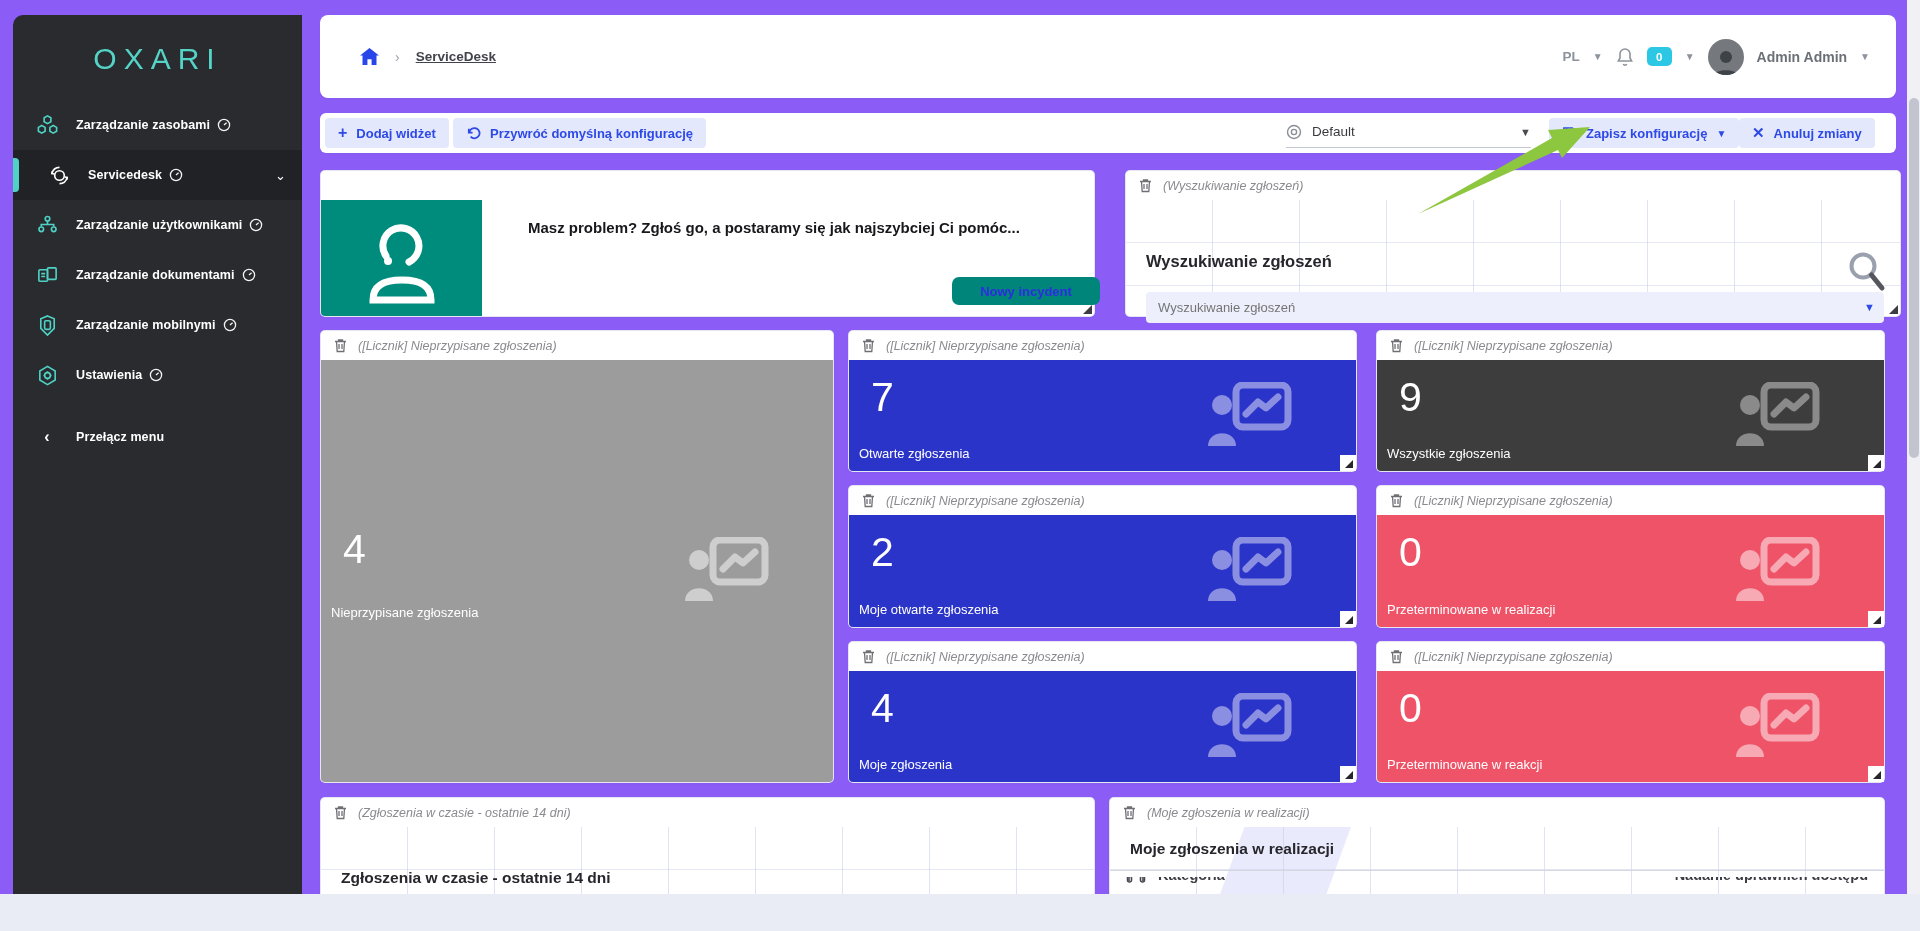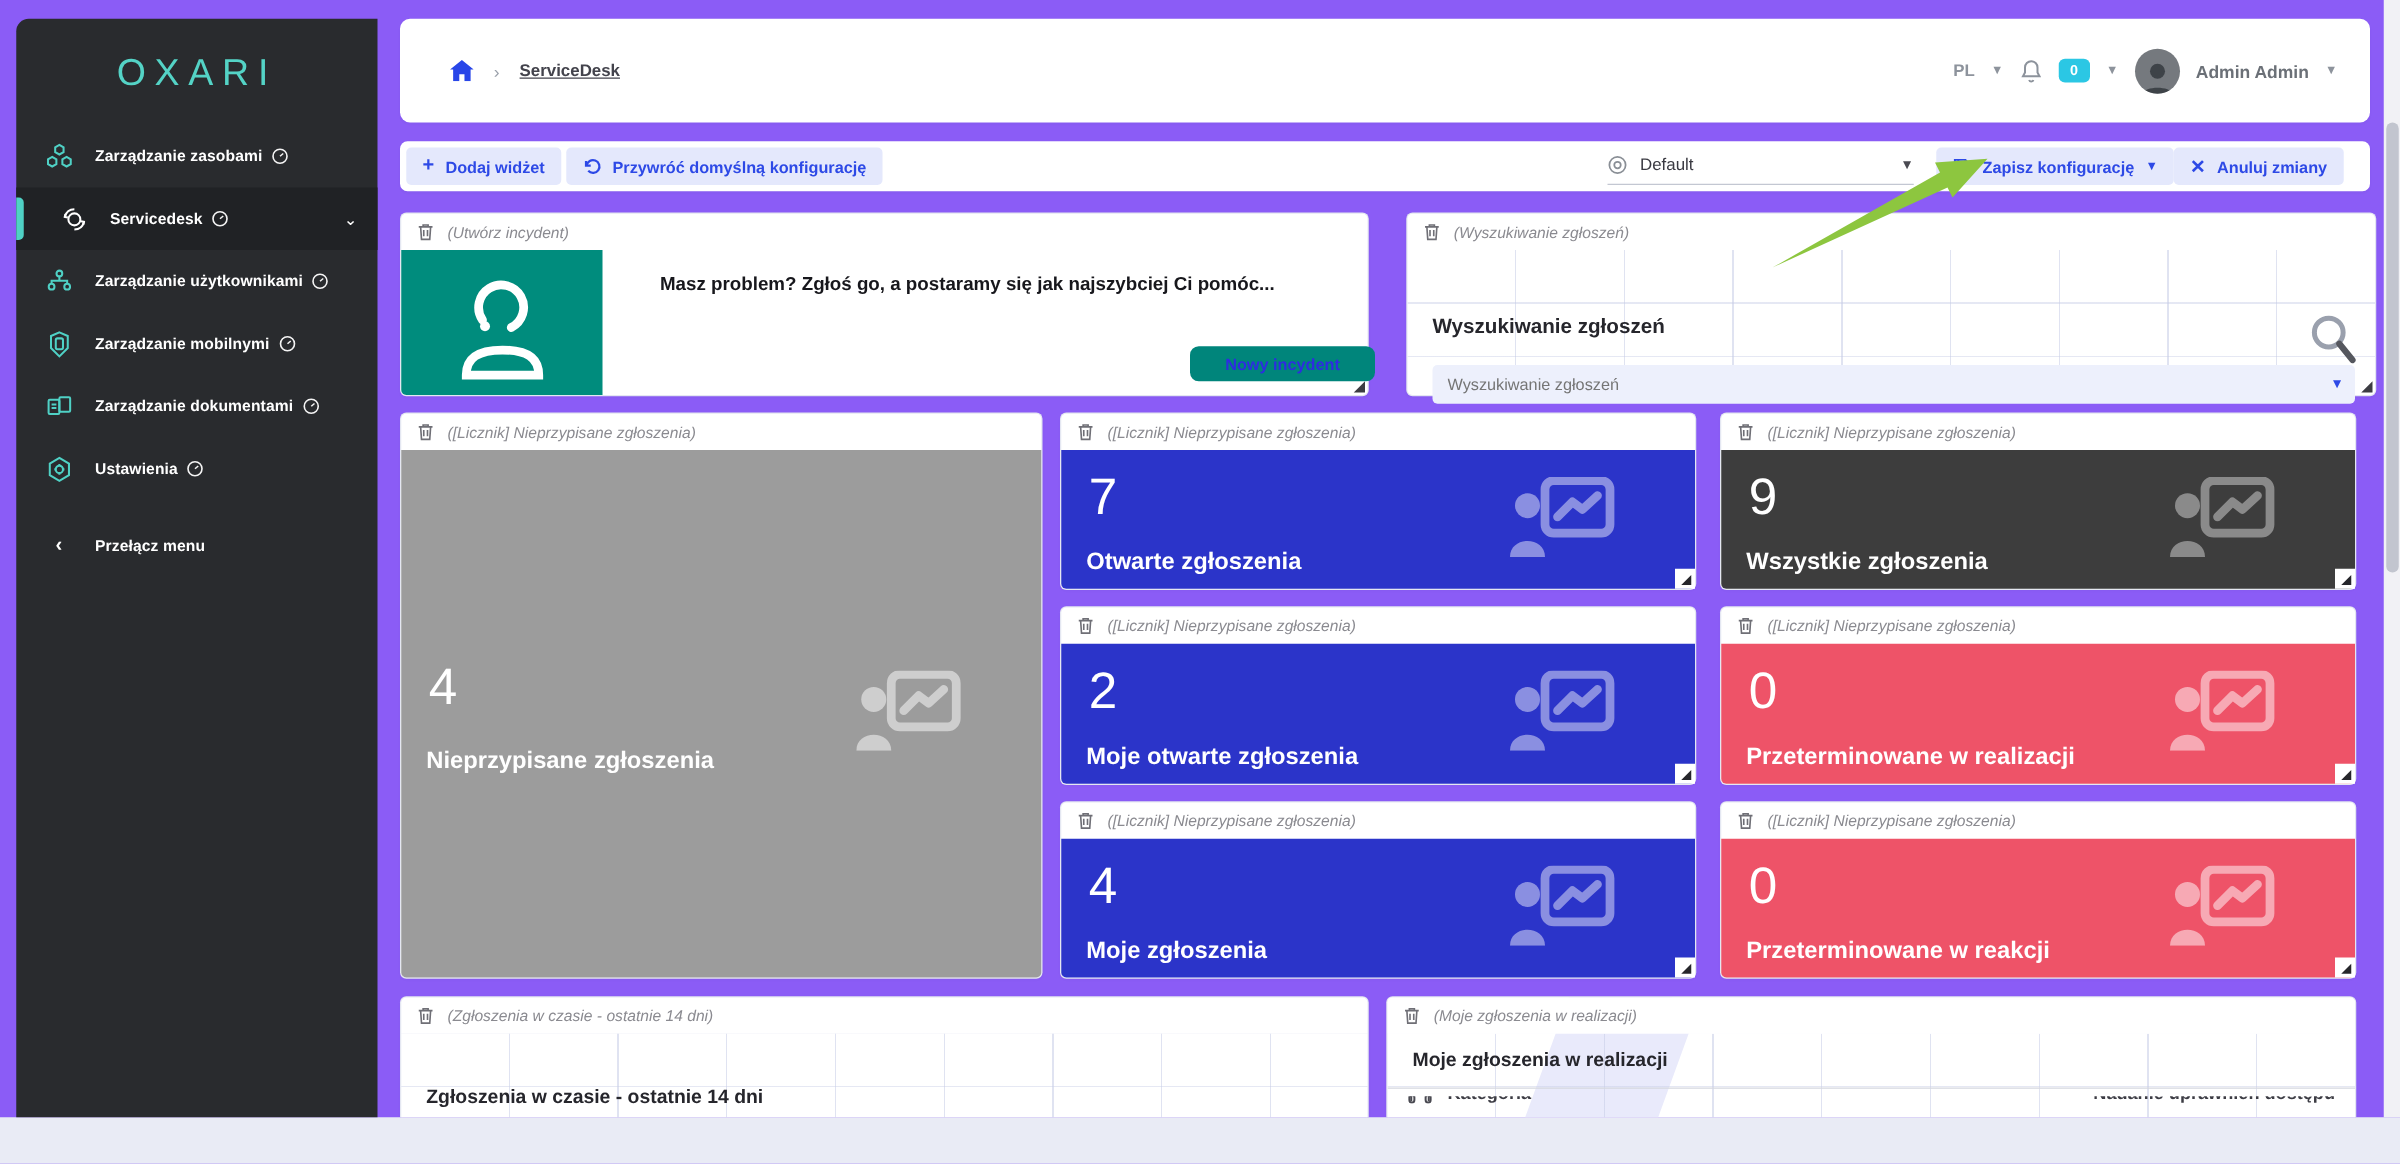--- a/index.html
+++ b/index.html
@@ -98,21 +98,21 @@
   .search-box input {
     width:100%; height:100%; background:#edf0fc; border:none; border-radius:4px;
     font-family:inherit; font-size:13px; color:#3c3c44; padding:0 30px 0 12px;
   }
   .search-box .dd { position:absolute; right:9px; top:9px; color:#2d49e6; font-size:11px; cursor:pointer; }
   
   .cbody { position:absolute; left:0; right:0; top:29px; bottom:0; border-radius:0 0 4px 4px; cursor:pointer; }
   .c-blue { background:#2b34c9; } .c-red { background:#ee5368; }
   .c-dark { background:#3d3d3d; } .c-gray { background:#9c9c9c; }
   .cval { position:absolute; left:22px; top:14px; color:#fff; font-size:41px; font-weight:500; }
-  .clab { position:absolute; left:20px; bottom:10px; color:#fff; font-size:19px; font-weight:700; }
+  .clab { position:absolute; left:10px; bottom:10px; color:#fff; font-size:13px; font-weight:400; }
   .cicon { position:absolute; right:64px; top:50%; transform:translateY(-50%); }
   .ccenter { position:absolute; left:0; right:0; top:50%; transform:translateY(-50%); height:118px; }
   
   .bw-title { position:absolute; left:20px; top:42px; font-size:15.5px; font-weight:700; color:#26262c; }
   .chart-strip { position:absolute; left:5px; right:5px; top:100px; height:56px; background:#fff; text-align:center; }
   .divider { position:absolute; left:0; right:0; top:72px; height:1px; background:#d5d7df; }
   .clip-row { position:absolute; left:16px; right:16px; top:79px; height:13px; overflow:hidden; }
   .clip-inner { margin-top:-10px; display:flex; justify-content:space-between; align-items:center;
     font-size:14.5px; color:#3c3c44; font-weight:600; }
   .clip-inner .lft { display:flex; align-items:center; gap:12px; }
@@ -182,43 +182,43 @@
         <svg class="gauge" width="14" height="14" viewBox="0 0 14 14" fill="none" stroke="#fff" stroke-width="1.3">
             <circle cx="7" cy="7" r="5.6"></circle>
             <path d="M7 7l2.6-2.2"></path>
           </svg>
         </span>
     </div>
 
     <div class="nav-item">
       <span class="nav-ic">
         <svg width="23" height="23" viewBox="0 0 24 24" fill="none" stroke="#4fd1c5" stroke-width="1.7">
-          <path d="M12 2l7 3v10l-7 7-7-7V5z"></path>
-            <rect x="9" y="7" width="6" height="9" rx="1.4"></rect>
-        </svg>
-      </span>
-      <span class="lbl">
-          <span>Zarządzanie mobilnymi</span>
-        <svg class="gauge" width="14" height="14" viewBox="0 0 14 14" fill="none" stroke="#fff" stroke-width="1.3">
-            <circle cx="7" cy="7" r="5.6"></circle>
-            <path d="M7 7l2.6-2.2"></path>
-          </svg>
-        </span>
-    </div>
-
-    <div class="nav-item">
-      <span class="nav-ic">
-        <svg width="23" height="23" viewBox="0 0 24 24" fill="none" stroke="#4fd1c5" stroke-width="1.7">
           <rect x="3" y="6" width="9" height="12" rx="1"></rect>
             <rect x="12" y="4" width="9" height="12" rx="1"></rect>
           <path d="M5.5 10h4M5.5 13h4"></path>
         </svg>
       </span>
       <span class="lbl">
           <span>Zarządzanie dokumentami</span>
+        <svg class="gauge" width="14" height="14" viewBox="0 0 14 14" fill="none" stroke="#fff" stroke-width="1.3">
+            <circle cx="7" cy="7" r="5.6"></circle>
+            <path d="M7 7l2.6-2.2"></path>
+          </svg>
+        </span>
+    </div>
+
+    <div class="nav-item">
+      <span class="nav-ic">
+        <svg width="23" height="23" viewBox="0 0 24 24" fill="none" stroke="#4fd1c5" stroke-width="1.7">
+          <path d="M12 2l7 3v10l-7 7-7-7V5z"></path>
+            <rect x="9" y="7" width="6" height="9" rx="1.4"></rect>
+        </svg>
+      </span>
+      <span class="lbl">
+          <span>Zarządzanie mobilnymi</span>
         <svg class="gauge" width="14" height="14" viewBox="0 0 14 14" fill="none" stroke="#fff" stroke-width="1.3">
             <circle cx="7" cy="7" r="5.6"></circle>
             <path d="M7 7l2.6-2.2"></path>
           </svg>
         </span>
     </div>
 
     <div class="nav-item">
       <span class="nav-ic">
         <svg width="23" height="23" viewBox="0 0 24 24" fill="none" stroke="#4fd1c5" stroke-width="1.7">
@@ -311,29 +311,20 @@
       <span>Zapisz konfigurację</span>
       <span class="caret" style="color:#2d49e6;">▼</span>
     </button>
     <button class="tbtn" style="left:1419px;">
       <span style="font-size:15px;font-weight:700;">✕</span>
       <span>Anuluj zmiany</span>
     </button>
   </div>
 
   <div class="card" style="left:321px;top:171px;width:773px;height:145px;">
-    <div class="w-header">
-      <span style="display:flex;cursor:pointer;">
-        <svg width="13" height="15" viewBox="0 0 13 15" fill="none" stroke="#6f6f76" stroke-width="1.3">
-            <path d="M1 3.5h11M4.5 3.5V2h4v1.5M2.5 3.5l.7 10h6.6l.7-10"></path>
-            <path d="M5 6v5M8 6v5"></path>
-          </svg>
-      </span>
-      <span class="w-title">(Utwórz incydent)</span>
-    </div>
     <div class="teal-img">
       <svg width="86" height="92" viewBox="0 0 86 92" fill="none" stroke="#ffffff" stroke-width="7" stroke-linecap="round">
         <path d="M27 44a18 18 0 1 1 23 6"></path>
           <circle cx="29" cy="49" r="4" fill="#fff" stroke="none"></circle>
         <path d="M14 88c0-14 10-20 29-20s29 6 29 20z"></path>
       </svg>
     </div>
     <div class="incident-msg">Masz problem? Zgłoś go, a postaramy się jak najszybciej Ci pomóc...</div>
     <button class="btn-new-incident">Nowy incydent</button>
     <div class="rsz"></div>

